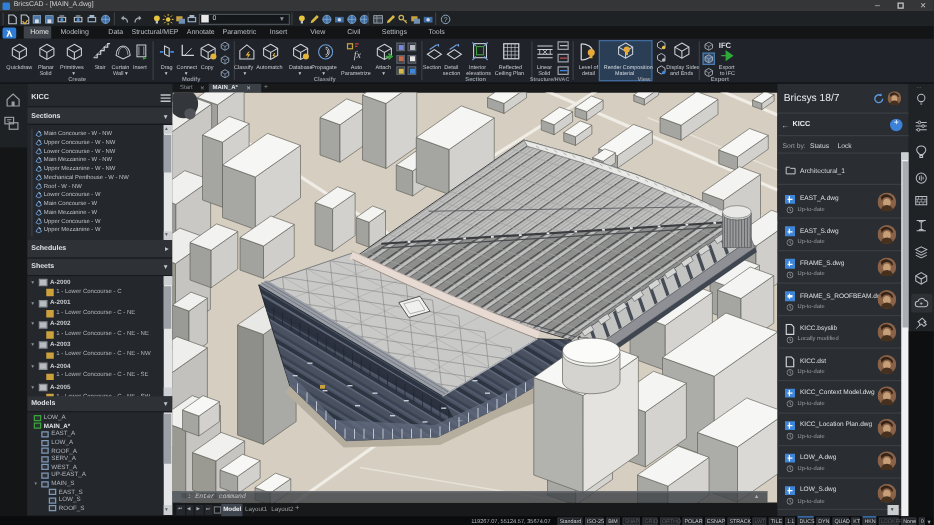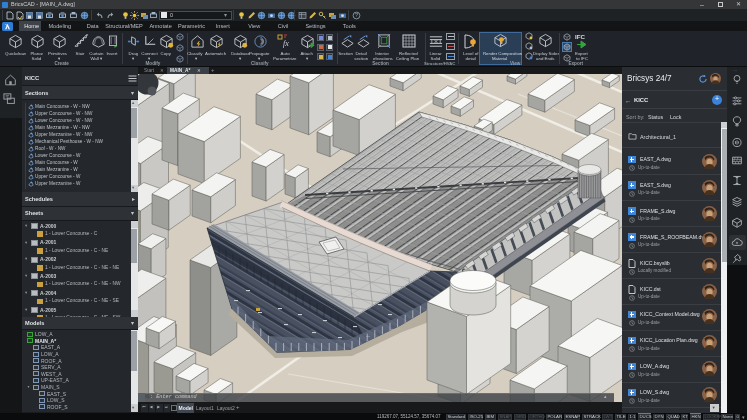--- a/index.html
+++ b/index.html
@@ -1009,21 +1009,21 @@
 <div class="t" style="left:157.2px;top:405px;font-size:3.6px;color:#b0b4b8;font-weight:normal;">▶</div>
 <div class="abs" style="left:163.5px;top:403.5px;width:6.5px;height:8px;background:#24272b;"></div>
 <div class="t" style="left:164.7px;top:405px;font-size:3.6px;color:#b0b4b8;font-weight:normal;">⏭</div>
 <div class="abs" style="left:170.5px;top:404.5px;width:6px;height:6px;border:0.8px solid #6a7076;"></div>
 <div class="abs" style="left:176.5px;top:403px;width:17px;height:10.5px;background:#3f4650;"></div>
 <div class="t" style="left:178.5px;top:405px;font-size:5.0px;color:#eef0f2;font-weight:bold;">Model</div>
 <div class="t" style="left:196px;top:405px;font-size:5.0px;color:#9aa0a6;font-weight:normal;">Layout1</div>
 <div class="t" style="left:217px;top:405px;font-size:5.0px;color:#9aa0a6;font-weight:normal;">Layout2</div>
 <div class="t" style="left:236px;top:404px;font-size:6px;color:#9aa0a6;font-weight:normal;">+</div>
 <div class="abs" style="left:622px;top:67px;width:105px;height:346px;background:#2a2d31;"></div>
-<div class="t" style="left:627px;top:73.5px;font-size:8.2px;color:#eceef0;font-weight:normal;">Bricsys 24/7</div>
+<div class="t" style="left:627px;top:73.5px;font-size:8.2px;color:#eceef0;font-weight:normal;">Bricsys 18/7</div>
 <svg class="abs" style="left:698px;top:74px" width="10" height="10" viewBox="0 0 16 16">
       <path d="M13 8a5 5 0 1 1-2-4" fill="none" stroke="#5a9ae0" stroke-width="1.8"></path>
       <path d="M11 1l1 3.5L8.5 4z" fill="#5a9ae0"></path>
     </svg>
 <svg class="abs" style="left:710px;top:73px" width="11" height="11" viewBox="0 0 15 15">
       <circle cx="7.5" cy="7.5" r="7.5" fill="#8a6248"></circle>
       <ellipse cx="7.5" cy="8.2" rx="3.1" ry="3.5" fill="#c8a078"></ellipse>
       <path d="M3.5 6.5a4.2 4.2 0 0 1 8 0l1-1a5.8 5.8 0 0 0-10-2z" fill="#33241a"></path>
       <path d="M2.5 15a5 5 0 0 1 10 0z" fill="#46301e"></path>
     </svg>

